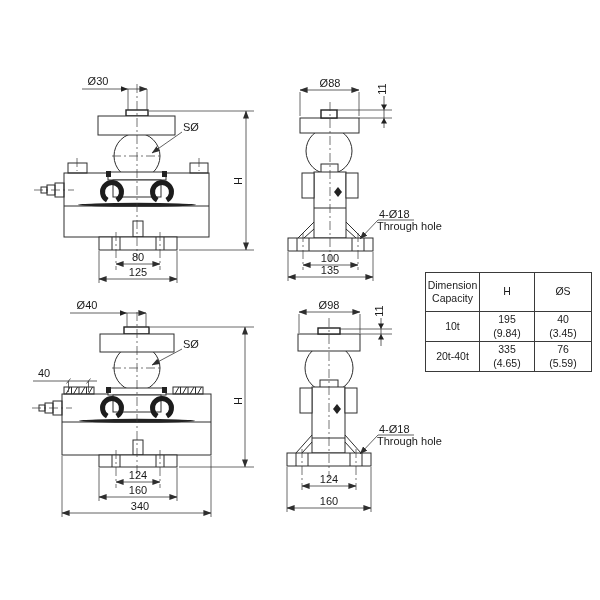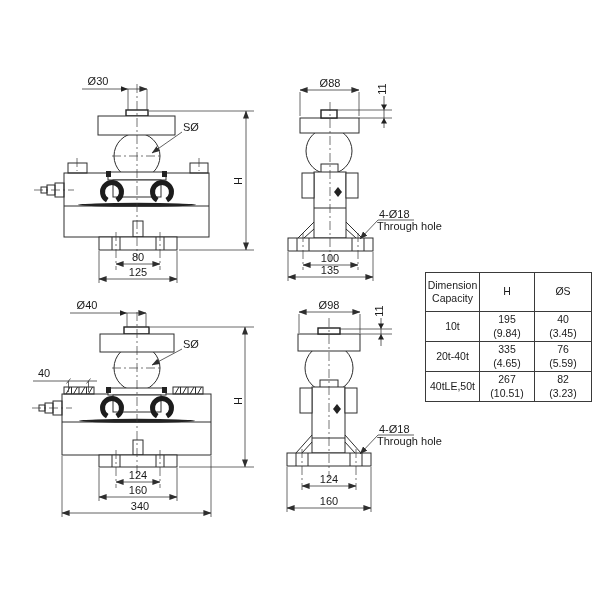--- a/index.html
+++ b/index.html
@@ -355,26 +355,15 @@
       <td class="c1">20t-40t</td>
       <td class="c2">
         <div>335</div>
             <div>(4.65)</div>
       </td>
       <td class="c3">
         <div>76</div>
             <div>(5.59)</div>
       </td>
     </tr>
-    <tr class="row">
-      <td class="c1">40tLE,50t</td>
-      <td class="c2">
-        <div>267</div>
-            <div>(10.51)</div>
-      </td>
-      <td class="c3">
-        <div>82</div>
-            <div>(3.23)</div>
-      </td>
-    </tr>
   </tbody>
     </table>
 </div>
 
 </body></html>

